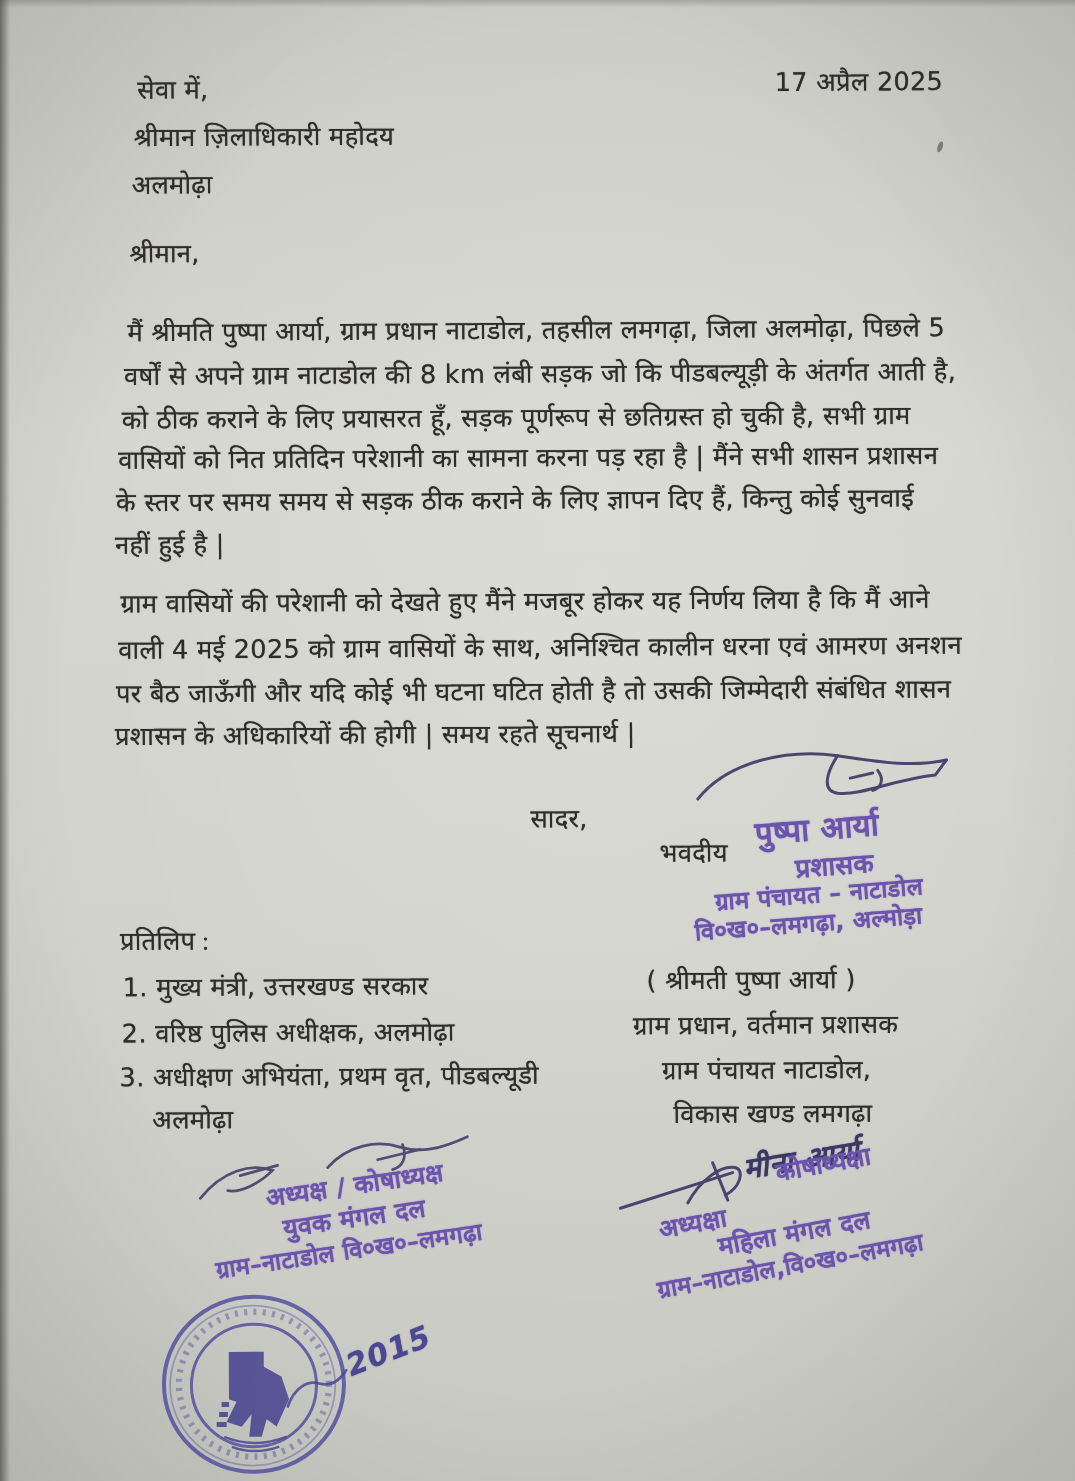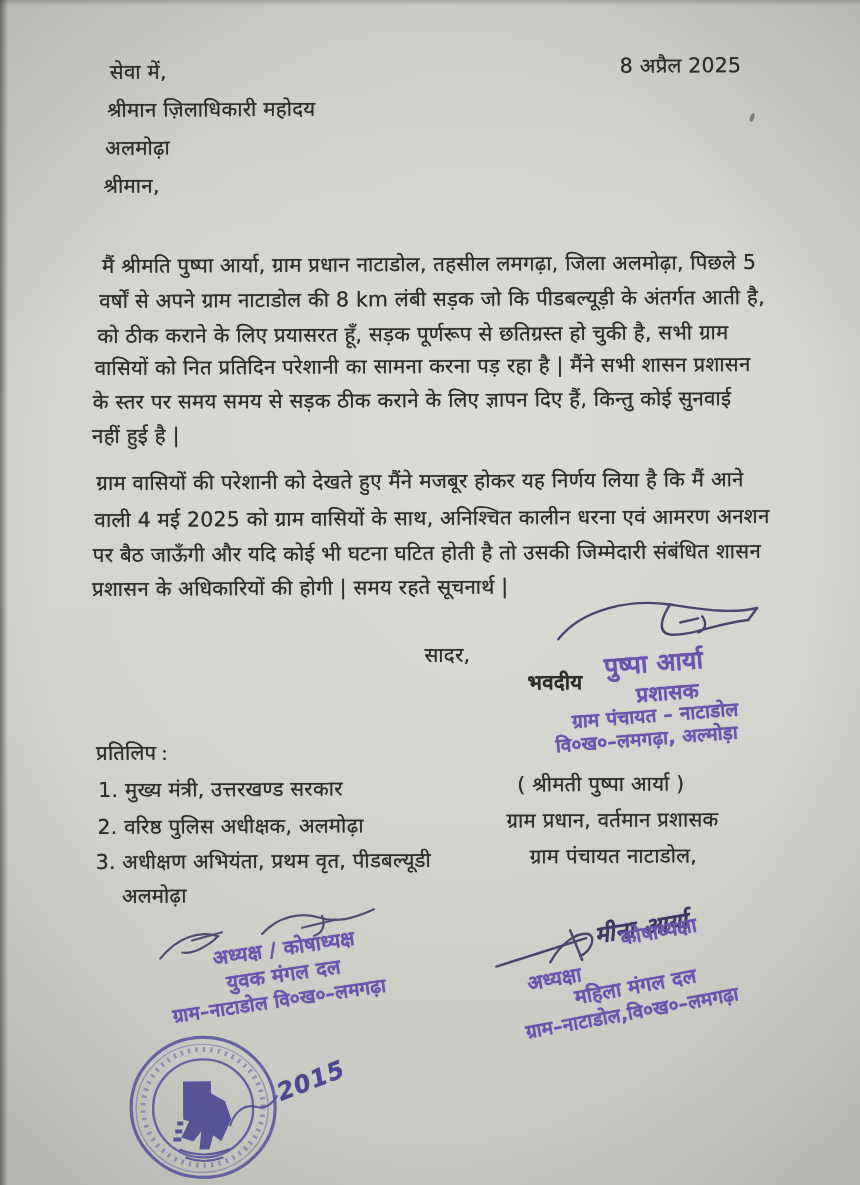--- a/index.html
+++ b/index.html
@@ -49,24 +49,24 @@
 <body>
 
 <div class="paper"></div>
 <div class="vignette"></div>
 <div class="edge-left"></div>
 <div class="edge-top"></div>
 
 <div class="content">
 
   <div class="line" style="left:113px;top:55px;">सेवा में,</div>
-  <div class="line" style="left:623px;top:52px;">8 अप्रैल 2025</div>
+  <div class="line" style="left:623px;top:52px;">17 अप्रैल 2025</div>
   <div class="line" style="left:110px;top:93px;">श्रीमान ज़िलाधिकारी महोदय</div>
   <div class="line" style="left:108px;top:131px;">अलमोढ़ा</div>
-  <div class="line" style="left:106px;top:169px;text-align:right;">श्रीमान,</div>
+  <div class="line" style="left:106px;top:186px;text-align:right;">श्रीमान,</div>
 
   <div class="smudge" style="left:753px;top:115px;width:4px;height:9px;background:rgba(60,58,56,.55);transform:rotate(20deg);"></div>
 
   <div class="line" style="left:104px;top:249px;">मैं श्रीमति पुष्पा आर्या, ग्राम प्रधान नाटाडोल, तहसील लमगढ़ा, जिला अलमोढ़ा, पिछले 5</div>
   <div class="line" style="left:101px;top:284px;">वर्षों से अपने ग्राम नाटाडोल की 8 km लंबी सड़क जो कि पीडबल्यूड़ी के अंतर्गत आती है,</div>
   <div class="line" style="left:99px;top:319px;">को ठीक कराने के लिए प्रयासरत हूँ, सड़क पूर्णरूप से छतिग्रस्त हो चुकी है, सभी ग्राम</div>
   <div class="line" style="left:96px;top:351px;">वासियों को नित प्रतिदिन परेशानी का सामना करना पड़ रहा है |  मैंने सभी शासन प्रशासन</div>
   <div class="line" style="left:94px;top:385px;">के स्तर पर समय समय से सड़क ठीक कराने के लिए ज्ञापन दिए हैं, किन्तु कोई सुनवाई</div>
   <div class="line" style="left:93px;top:419px;">नहीं हुई है |</div>
 
@@ -79,38 +79,39 @@
 
   <svg style="left:552px;top:596px;" width="215" height="62" viewBox="0 0 215 62">
     <g fill="none" stroke="#3d3764" stroke-width="2.4" stroke-linecap="round" opacity="0.9">
       <path d="M6 44 C 30 14, 78 4, 118 10 C 150 15, 178 20, 205 14"></path>
       <path d="M118 10 C 110 22, 104 38, 118 40 C 138 42, 160 30, 196 26 L 205 14"></path>
       <path d="M128 28 l 18 -4"></path>
       <path d="M150 22 c 6 8, 2 14, -4 16"></path>
     </g>
   </svg>
 
-  <div class="line" style="left:527px;top:668px;font-weight:bold;">भवदीय</div>
+  <div class="line" style="left:527px;top:668px;">भवदीय</div>
 
   <div style="position:absolute;left:540px;top:648px;transform:rotate(-4deg);transform-origin:left top;">
     <div class="line purple" style="left:62px;top:6px;font-size:25px;font-weight:bold;">पुष्पा आर्या</div>
     <div class="line purple" style="left:92px;top:40px;font-size:21px;font-weight:bold;">प्रशासक</div>
     <div class="line purple" style="left:26px;top:63px;font-size:19px;font-weight:bold;">ग्राम पंचायत – नाटाडोल</div>
     <div class="line purple" style="left:8px;top:86px;font-size:19px;font-weight:bold;">वि०ख०–लमगढ़ा, अल्मोड़ा</div>
   </div>
 
   <div class="line" style="left:95px;top:736px;font-family:Liberation Serif, serif;">प्रतिलिप :</div>
   <div class="line" style="left:97px;top:773px;">1. मुख्य मंत्री, उत्तरखण्ड सरकार</div>
   <div class="line" style="left:96px;top:810px;">2. वरिष्ठ पुलिस अधीक्षक, अलमोढ़ा</div>
   <div class="line" style="left:94px;top:845px;">3. अधीक्षण अभियंता, प्रथम वृत, पीडबल्यूडी</div>
   <div class="line" style="left:120px;top:879px;">अलमोढ़ा</div>
 
   <div class="line" style="left:516px;top:770px;">( श्रीमती पुष्पा आर्या )</div>
   <div class="line" style="left:505px;top:806px;">ग्राम प्रधान, वर्तमान प्रशासक</div>
   <div class="line" style="left:528px;top:842px;">ग्राम पंचायत नाटाडोल,</div>
+  <div class="line" style="left:537px;top:877px;">विकास खण्ड लमगढ़ा</div>
 
   <svg style="left:150px;top:905px;" width="230" height="60" viewBox="0 0 230 60">
     <g fill="none" stroke="#3d3764" stroke-width="2.2" stroke-linecap="round" opacity="0.85">
       <path d="M8 52 C 26 30, 48 24, 66 30 C 56 40, 40 48, 30 46"></path>
       <path d="M40 34 l 30 -8"></path>
       <path d="M110 28 C 126 10, 150 6, 168 12 C 184 17, 200 14, 222 4"></path>
       <path d="M150 22 l 34 -8"></path>
       <path d="M170 10 c 4 10, 0 18, -8 20"></path>
     </g>
   </svg>

